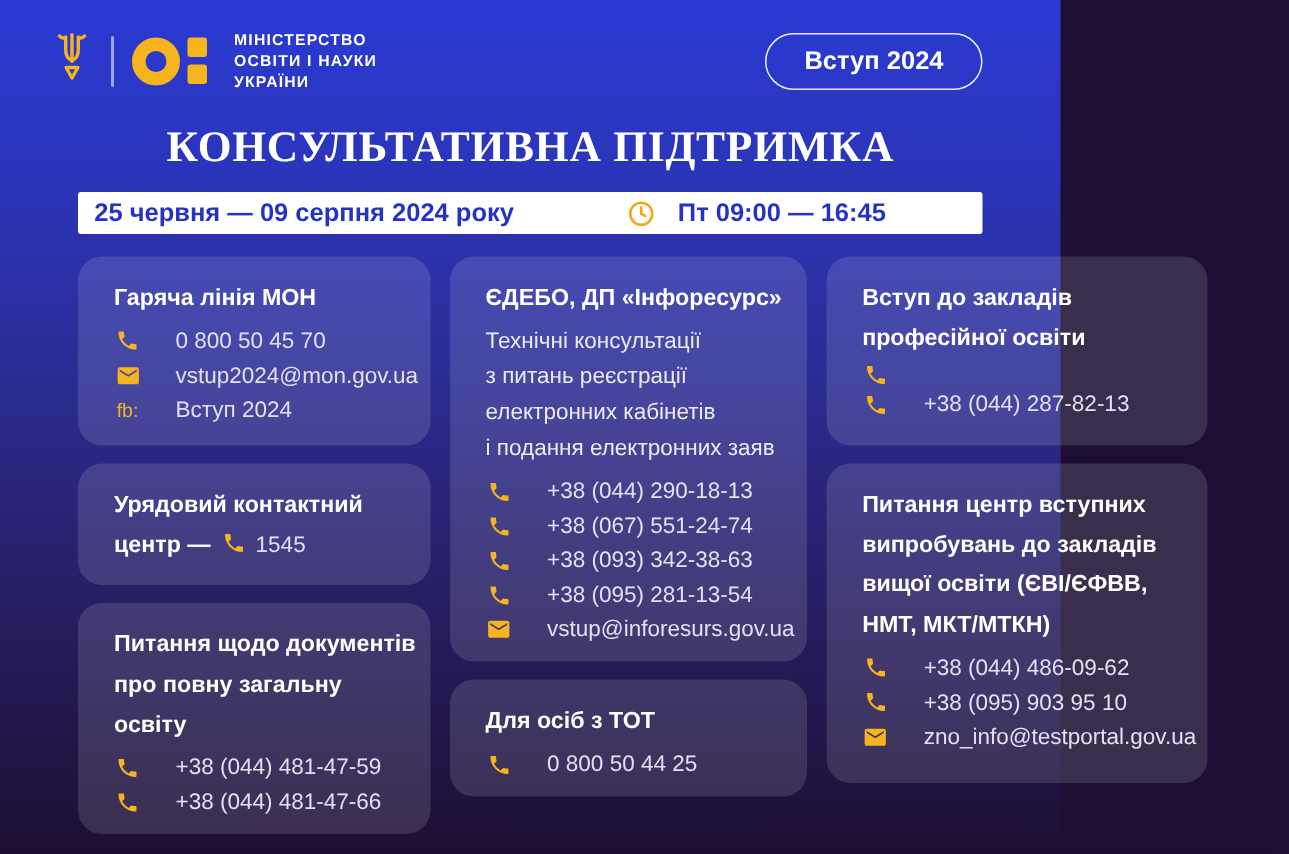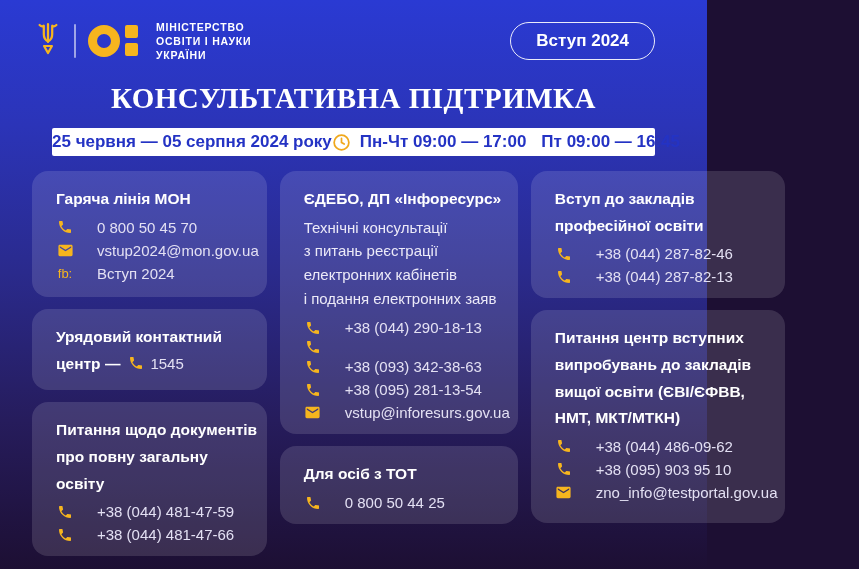--- a/index.html
+++ b/index.html
@@ -25,21 +25,21 @@
            font-family:inherit; cursor:pointer; }
   
   .title { text-align:center; font-size:29px; font-weight:bold; letter-spacing:.5px; margin-top:18px;font-family:Liberation Serif, serif; }
   
   .datebar { margin:13px 52px 0; background:#fff; height:28px; border-radius:2px;
              display:flex; align-items:center; color:#2433c4; font-weight:bold; font-size:17px; }
   .datebar .half { flex:1; display:flex; align-items:center; justify-content:center; gap:9px; white-space:nowrap; }
   .clock { display:flex; color:#f0a81c; }
   .fri { margin-left:6px; }
   
-  .grid { display:flex; gap:13px; padding:0 32px; margin-top:15px; }
+  .grid { display:flex; gap:13px; padding:0 52px; margin-top:15px; }
   .col { flex:1; display:flex; flex-direction:column; gap:12px; }
   .card { background:rgba(255,255,255,.13); border-radius:16px; padding:15px 8px 10px 24px; }
   .card h3 { font-size:15.5px; line-height:1.72; font-weight:bold; margin-bottom:3px; }
   .card h3 .pre { white-space:pre-line; }
   .card .body { font-size:15px; line-height:1.58; color:#eceaf8; white-space:pre-line; margin-bottom:6px; }
   .row { display:flex; align-items:center; gap:23px; font-size:15px; line-height:23px;
          color:#e3e0f3; white-space:nowrap; }
   .ic { width:18px; display:inline-flex; justify-content:center; align-items:center;
         color:var(--yellow); flex:0 0 18px; }
   h3 .ic { margin:0 5px 0 7px; transform:translateY(2px); }
@@ -75,30 +75,29 @@
 ОСВІТИ І НАУКИ
 УКРАЇНИ</div>
     </div>
     <button class="badge">Вступ 2024</button>
   </div>
 
   <h1 class="title">КОНСУЛЬТАТИВНА ПІДТРИМКА</h1>
 
   <div class="datebar">
     <div class="half">
-      <span>25 червня — 05 серпня 2024 року</span>
+      <span>25 червня — 09 серпня 2024 року</span>
     </div>
     <div class="half">
       <span class="clock">
         <svg viewBox="0 0 24 24" width="19" height="19">
           <circle cx="12" cy="12" r="9.3" fill="none" stroke="currentColor" stroke-width="2.2"></circle>
           <path d="M12 6.8 V12 l3.4 2" fill="none" stroke="currentColor" stroke-width="2.2" stroke-linecap="round"></path>
         </svg>
       </span>
-      <span>Пн-Чт 09:00 — 17:00</span>
       <span class="fri">Пт 09:00 — 16:45</span>
     </div>
   </div>
 
   <div class="grid">
       <div class="col">
         <div class="card" style="min-height: 126px;">
           <h3><span class="pre">Гаряча лінія МОН</span></h3>
           <div class="row">
             <span class="ic">
@@ -166,20 +165,21 @@
               </svg>
             </span>
             <span>+38 (044) 290-18-13</span>
           </div>
           <div class="row">
             <span class="ic">
               <svg viewBox="0 0 24 24" width="16" height="16" fill="currentColor">
                 <path d="M6.62 10.79c1.44 2.83 3.76 5.14 6.59 6.59l2.2-2.21c.27-.27.67-.36 1.02-.24 1.12.37 2.33.57 3.57.57.55 0 1 .45 1 1V20c0 .55-.45 1-1 1-9.39 0-17-7.61-17-17 0-.55.45-1 1-1h3.5c.55 0 1 .45 1 1 0 1.25.2 2.45.57 3.57.11.35.03.74-.25 1.02l-2.2 2.2z"></path>
               </svg>
             </span>
+            <span>+38 (067) 551-24-74</span>
           </div>
           <div class="row">
             <span class="ic">
               <svg viewBox="0 0 24 24" width="16" height="16" fill="currentColor">
                 <path d="M6.62 10.79c1.44 2.83 3.76 5.14 6.59 6.59l2.2-2.21c.27-.27.67-.36 1.02-.24 1.12.37 2.33.57 3.57.57.55 0 1 .45 1 1V20c0 .55-.45 1-1 1-9.39 0-17-7.61-17-17 0-.55.45-1 1-1h3.5c.55 0 1 .45 1 1 0 1.25.2 2.45.57 3.57.11.35.03.74-.25 1.02l-2.2 2.2z"></path>
               </svg>
             </span>
             <span>+38 (093) 342-38-63</span>
           </div>
           <div class="row">
@@ -214,21 +214,20 @@
       <div class="col">
         <div class="card" style="min-height: 126px;">
           <h3><span class="pre">Вступ до закладів
 професійної освіти</span></h3>
           <div class="row">
             <span class="ic">
               <svg viewBox="0 0 24 24" width="16" height="16" fill="currentColor">
                 <path d="M6.62 10.79c1.44 2.83 3.76 5.14 6.59 6.59l2.2-2.21c.27-.27.67-.36 1.02-.24 1.12.37 2.33.57 3.57.57.55 0 1 .45 1 1V20c0 .55-.45 1-1 1-9.39 0-17-7.61-17-17 0-.55.45-1 1-1h3.5c.55 0 1 .45 1 1 0 1.25.2 2.45.57 3.57.11.35.03.74-.25 1.02l-2.2 2.2z"></path>
               </svg>
             </span>
-            <span>+38 (044) 287-82-46</span>
           </div>
           <div class="row">
             <span class="ic">
               <svg viewBox="0 0 24 24" width="16" height="16" fill="currentColor">
                 <path d="M6.62 10.79c1.44 2.83 3.76 5.14 6.59 6.59l2.2-2.21c.27-.27.67-.36 1.02-.24 1.12.37 2.33.57 3.57.57.55 0 1 .45 1 1V20c0 .55-.45 1-1 1-9.39 0-17-7.61-17-17 0-.55.45-1 1-1h3.5c.55 0 1 .45 1 1 0 1.25.2 2.45.57 3.57.11.35.03.74-.25 1.02l-2.2 2.2z"></path>
               </svg>
             </span>
             <span>+38 (044) 287-82-13</span>
           </div>
         </div>

